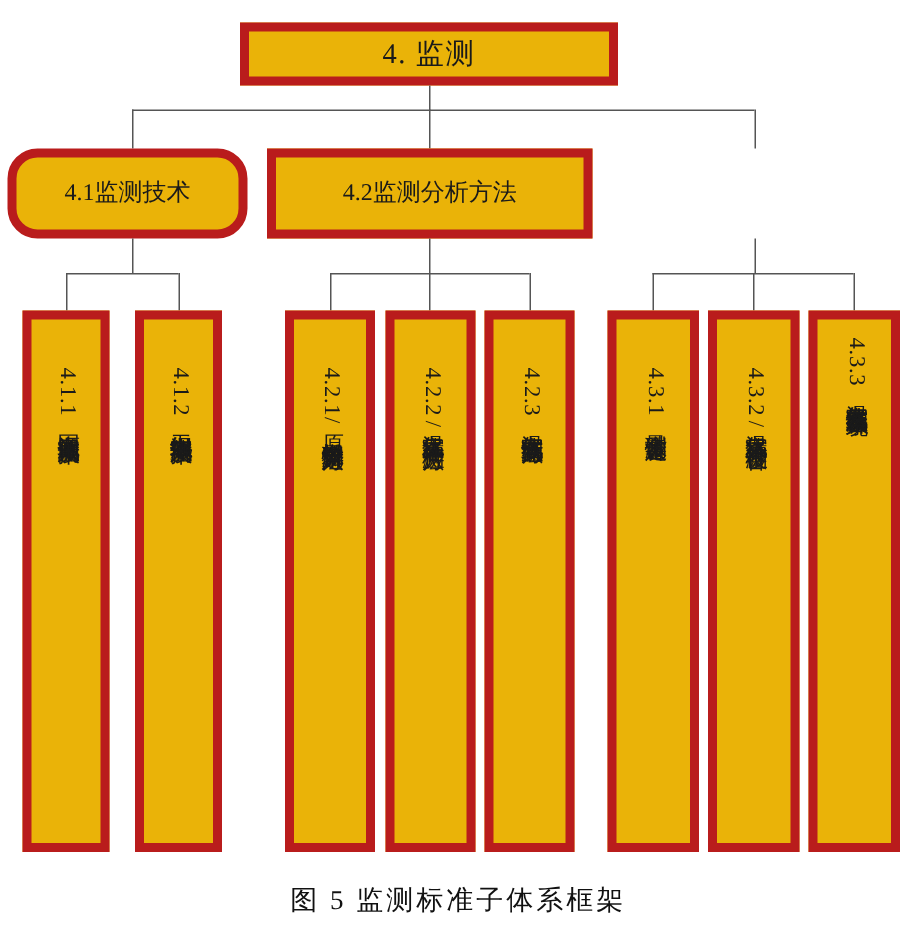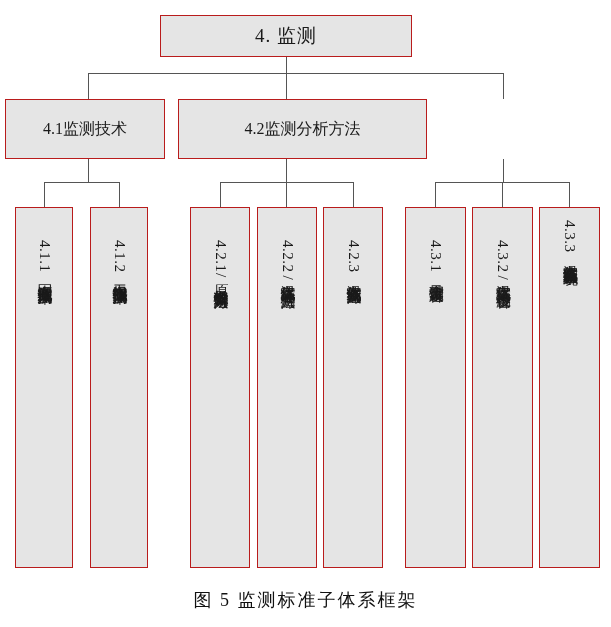--- a/index.html
+++ b/index.html
@@ -8,40 +8,40 @@
     background:#ffffff;
     font-family:"Liberation Serif","DejaVu Serif",serif;
     color:#1a1a1a;
     overflow:hidden;
   }
   #diagram{position:relative;width:611px;height:627px;}
 
   .box{
     position:absolute;
     box-sizing:border-box;
-    border:1px solid #b91c1c;
-    background:#e5e5e5;
+    border:6px solid #b91c1c;
+    background:#eab308;
     display:flex;
     align-items:center;
     justify-content:center;
     text-align:right;
     color:#1a1a1a;
   }
   .box.lvl1{
     left:160px;top:15px;width:252px;height:42px;
     font-size:19px;letter-spacing:1px;
   }
   .box.lvl2{
     height:60px;
     font-size:16px;
     line-height:1.25;
     padding:0 4px;
   }
-  #n41{left:5px;  top:99px; width:160px;}
-  #n42{left:178px;top:99px; width:249px;}
+  #n41{left:5px;  top:99px; width:160px;border-radius:20px;}
+  #n42{left:178px;top:99px; width:217px;}
   #n43{left:408px;top:99px; width:198px;}
 
   .box.leaf{
     top:207px;height:361px;
     writing-mode:vertical-rl;
     text-orientation:mixed;
     font-size:15px;
     line-height:1.05;
     letter-spacing:0.5px;
     justify-content:flex-start;

